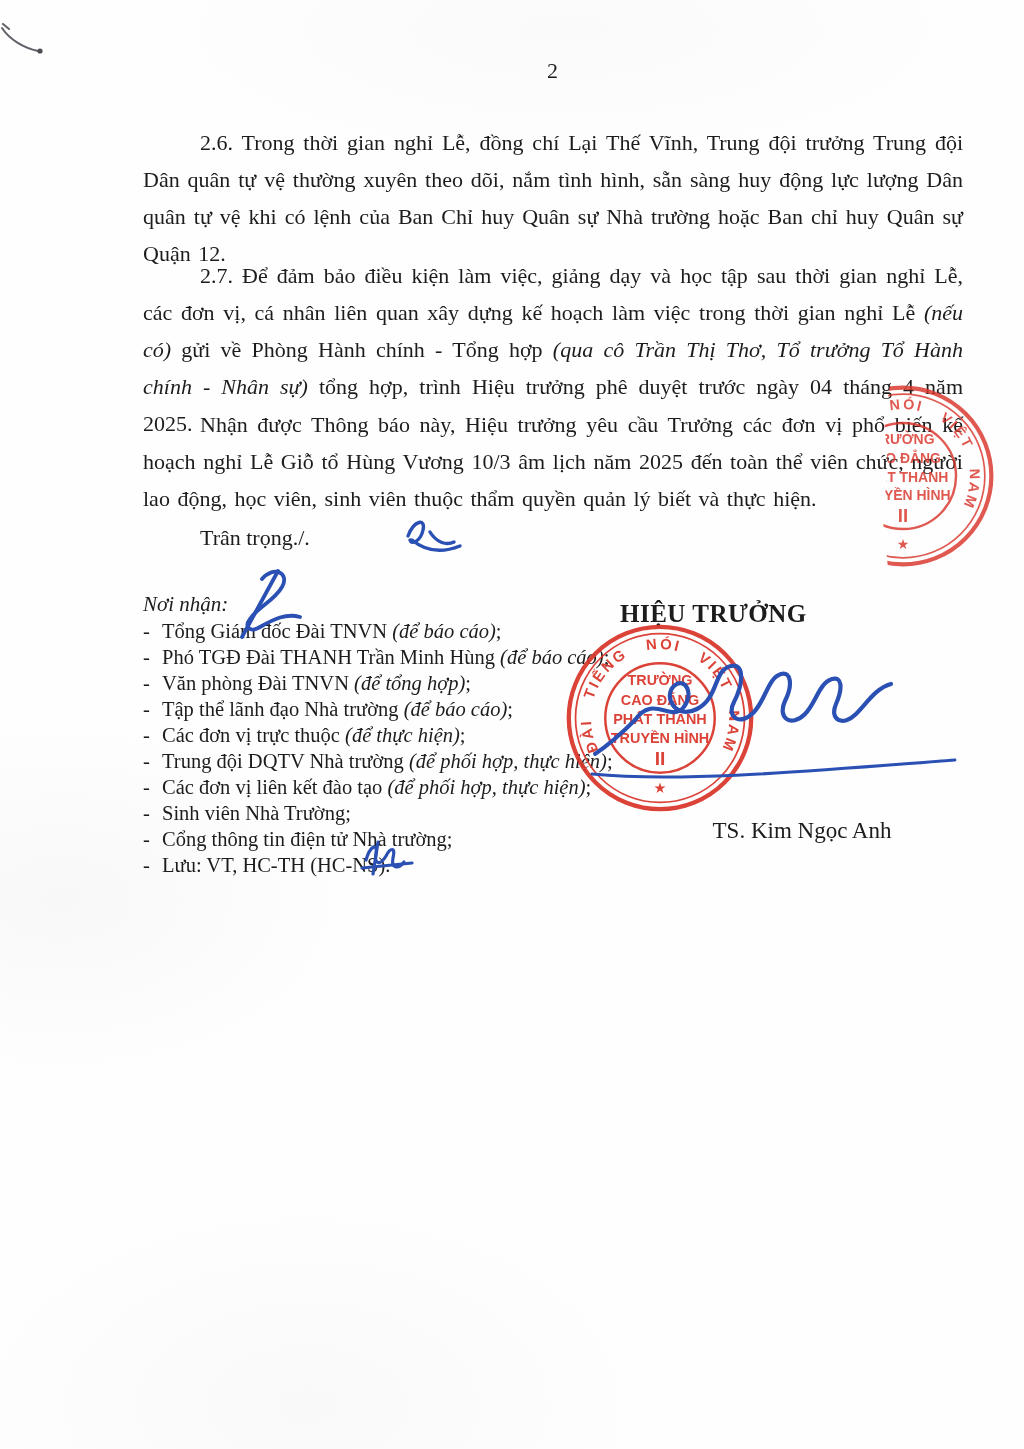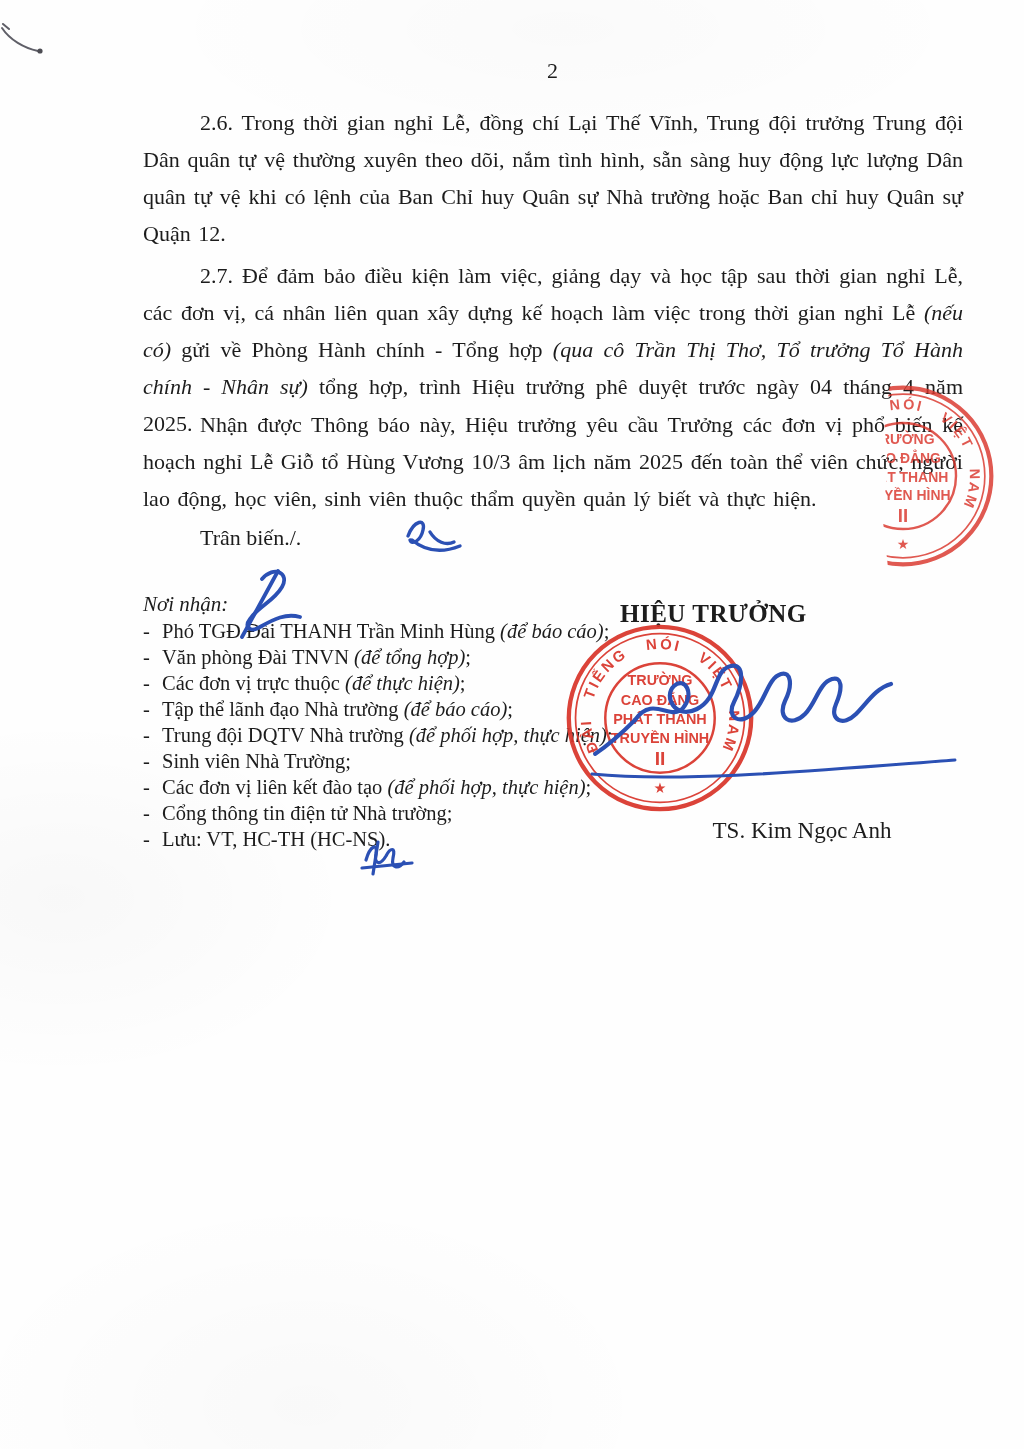--- a/index.html
+++ b/index.html
@@ -24,21 +24,21 @@
   .pagenum{
     left:143px;top:58px;width:819px;
     text-align:center;font-size:22px;
   }
   .para{
     left:143px;width:820px;
     font-size:22px;line-height:37px;
     text-align:justify;text-align-last:left;
     text-indent:57px;word-spacing:2px;
   }
-  .p26{top:104px;}
+  .p26{top:124px;}
   .p27{top:257px;}
   .pclosing{top:406px;}
   .salutation{left:200px;top:525px;font-size:22px;}
   .it{font-style:italic;}
   .recip-header{
     left:143px;top:592px;
     font-size:21px;font-weight:normal;font-style:italic;
   }
   .recip-list{left:143px;top:618px;width:480px;}
   .recip-item{
@@ -74,32 +74,33 @@
 <div class="page">
 
   <div class="abs pagenum">2</div>
 
   <div class="abs para p26"><span>2.6. Trong thời gian nghỉ Lễ, đồng chí Lại Thế Vĩnh, Trung đội trưởng Trung đội Dân quân tự vệ thường xuyên theo dõi, nắm tình hình, sẵn sàng huy động lực lượng Dân quân tự vệ khi có lệnh của Ban Chỉ huy Quân sự Nhà trường hoặc Ban chỉ huy Quân sự Quận 12.</span></div>
 
   <div class="abs para p27"><span>2.7. Để đảm bảo điều kiện làm việc, giảng dạy và học tập sau thời gian nghỉ Lễ, các đơn vị, cá nhân liên quan xây dựng kế hoạch làm việc trong thời gian nghỉ Lễ </span><span class="it">(nếu có)</span><span> gửi về Phòng Hành chính - Tổng hợp </span><span class="it">(qua cô Trần Thị Thơ, Tổ trưởng Tổ Hành chính - Nhân sự)</span><span> tổng hợp, trình Hiệu trưởng phê duyệt trước ngày 04 tháng 4 năm 2025.</span></div>
 
   <div class="abs para pclosing"><span>Nhận được Thông báo này, Hiệu trưởng yêu cầu Trưởng các đơn vị phổ biến kế hoạch nghỉ Lễ Giỗ tổ Hùng Vương 10/3 âm lịch năm 2025 đến toàn thể viên chức, người lao động, học viên, sinh viên thuộc thẩm quyền quản lý biết và thực hiện.</span></div>
 
-  <div class="abs salutation">Trân biến./.</div>
+  <div class="abs salutation">Trân trọng./.</div>
 
   <div class="abs recip-header">Nơi nhận:</div>
 
   <div class="abs recip-list">
+    <div class="recip-item"><span class="bullet">-</span><span>Tổng Giám đốc Đài TNVN </span><span class="it">(để báo cáo)</span><span>;</span></div>
     <div class="recip-item"><span class="bullet">-</span><span>Phó TGĐ Đài THANH Trần Minh Hùng </span><span class="it">(để báo cáo)</span><span>;</span></div>
     <div class="recip-item"><span class="bullet">-</span><span>Văn phòng Đài TNVN </span><span class="it">(để tổng hợp)</span><span>;</span></div>
+    <div class="recip-item"><span class="bullet">-</span><span>Tập thể lãnh đạo Nhà trường </span><span class="it">(để báo cáo)</span><span>;</span></div>
     <div class="recip-item"><span class="bullet">-</span><span>Các đơn vị trực thuộc </span><span class="it">(để thực hiện)</span><span>;</span></div>
-    <div class="recip-item"><span class="bullet">-</span><span>Tập thể lãnh đạo Nhà trường </span><span class="it">(để báo cáo)</span><span>;</span></div>
     <div class="recip-item"><span class="bullet">-</span><span>Trung đội DQTV Nhà trường </span><span class="it">(để phối hợp, thực hiện)</span><span>;</span></div>
+    <div class="recip-item"><span class="bullet">-</span><span>Các đơn vị liên kết đào tạo </span><span class="it">(để phối hợp, thực hiện)</span><span>;</span></div>
     <div class="recip-item"><span class="bullet">-</span><span>Sinh viên Nhà Trường</span><span class="it"></span><span>;</span></div>
-    <div class="recip-item"><span class="bullet">-</span><span>Các đơn vị liên kết đào tạo </span><span class="it">(để phối hợp, thực hiện)</span><span>;</span></div>
     <div class="recip-item"><span class="bullet">-</span><span>Cổng thông tin điện tử Nhà trường</span><span class="it"></span><span>;</span></div>
     <div class="recip-item"><span class="bullet">-</span><span>Lưu: VT, HC-TH (HC-NS).</span><span class="it"></span><span></span></div>
   </div>
 
   <div class="abs sig-title">HIỆU TRƯỞNG</div>
   <div class="abs sig-name">TS. Kim Ngọc Anh</div>
 
   <div class="abs stamp-main">
     <svg viewBox="0 0 200 200" xmlns="http://www.w3.org/2000/svg">
       <g fill="none" stroke="#d9352b">

